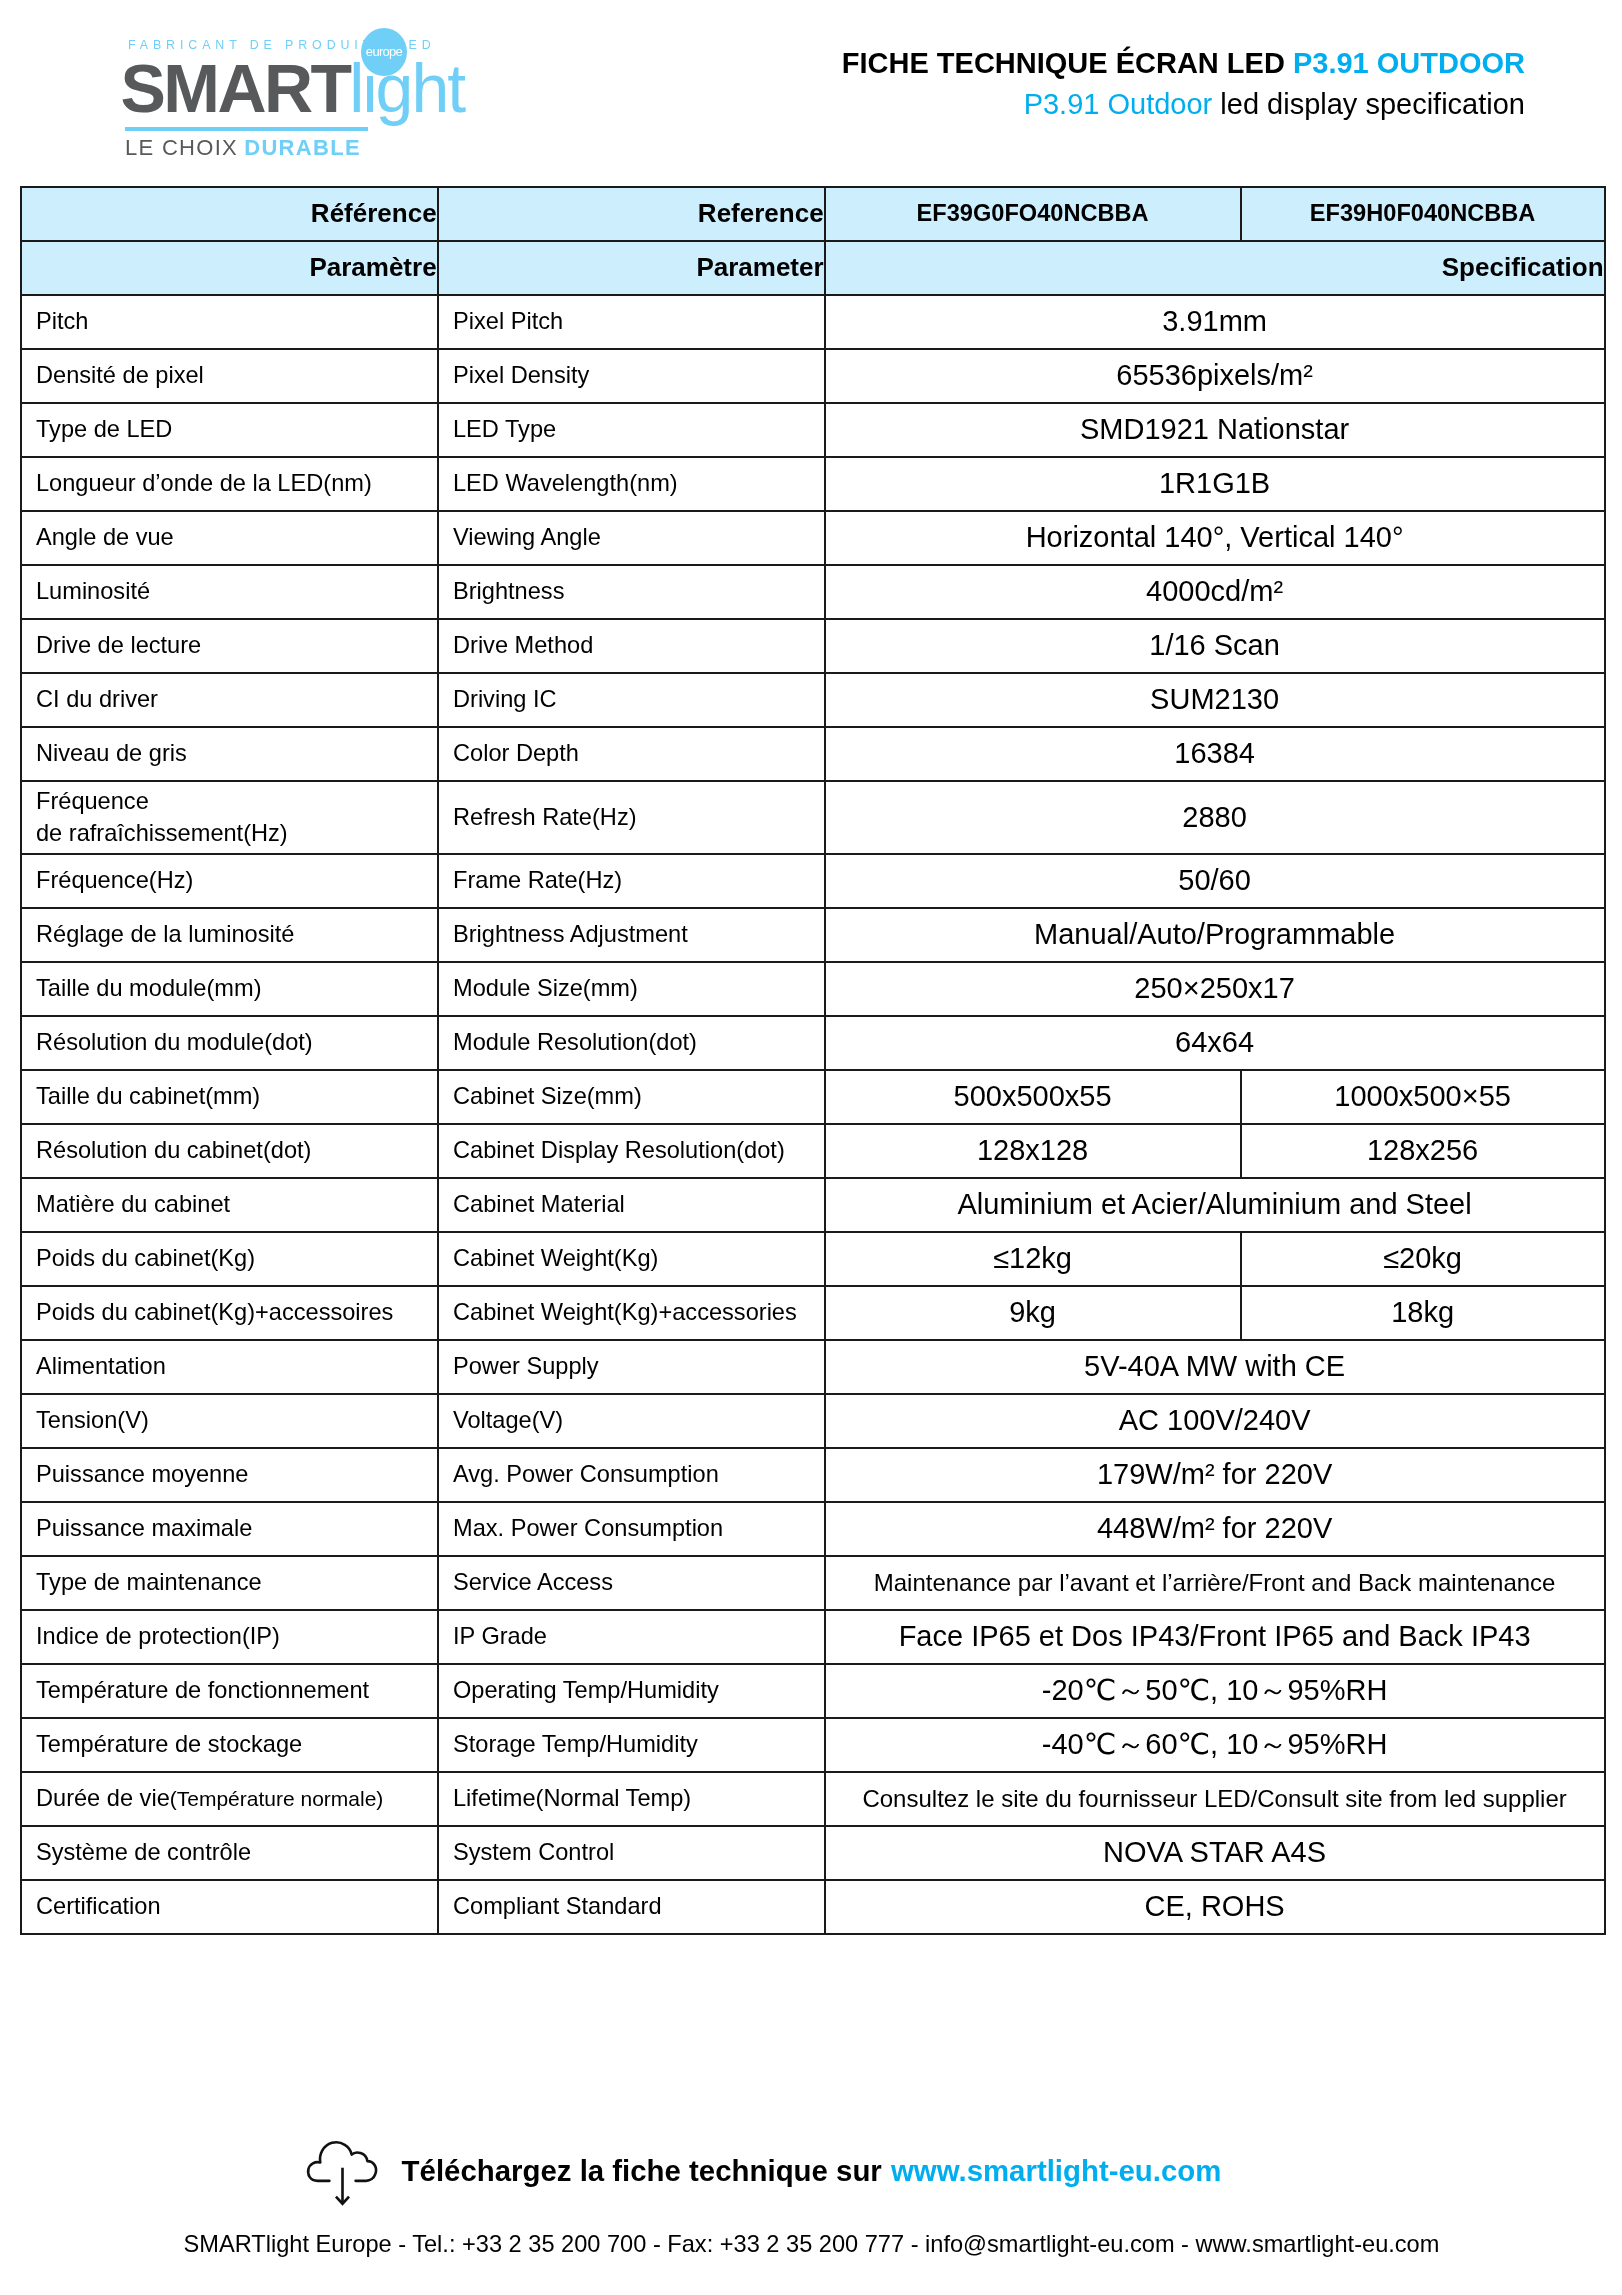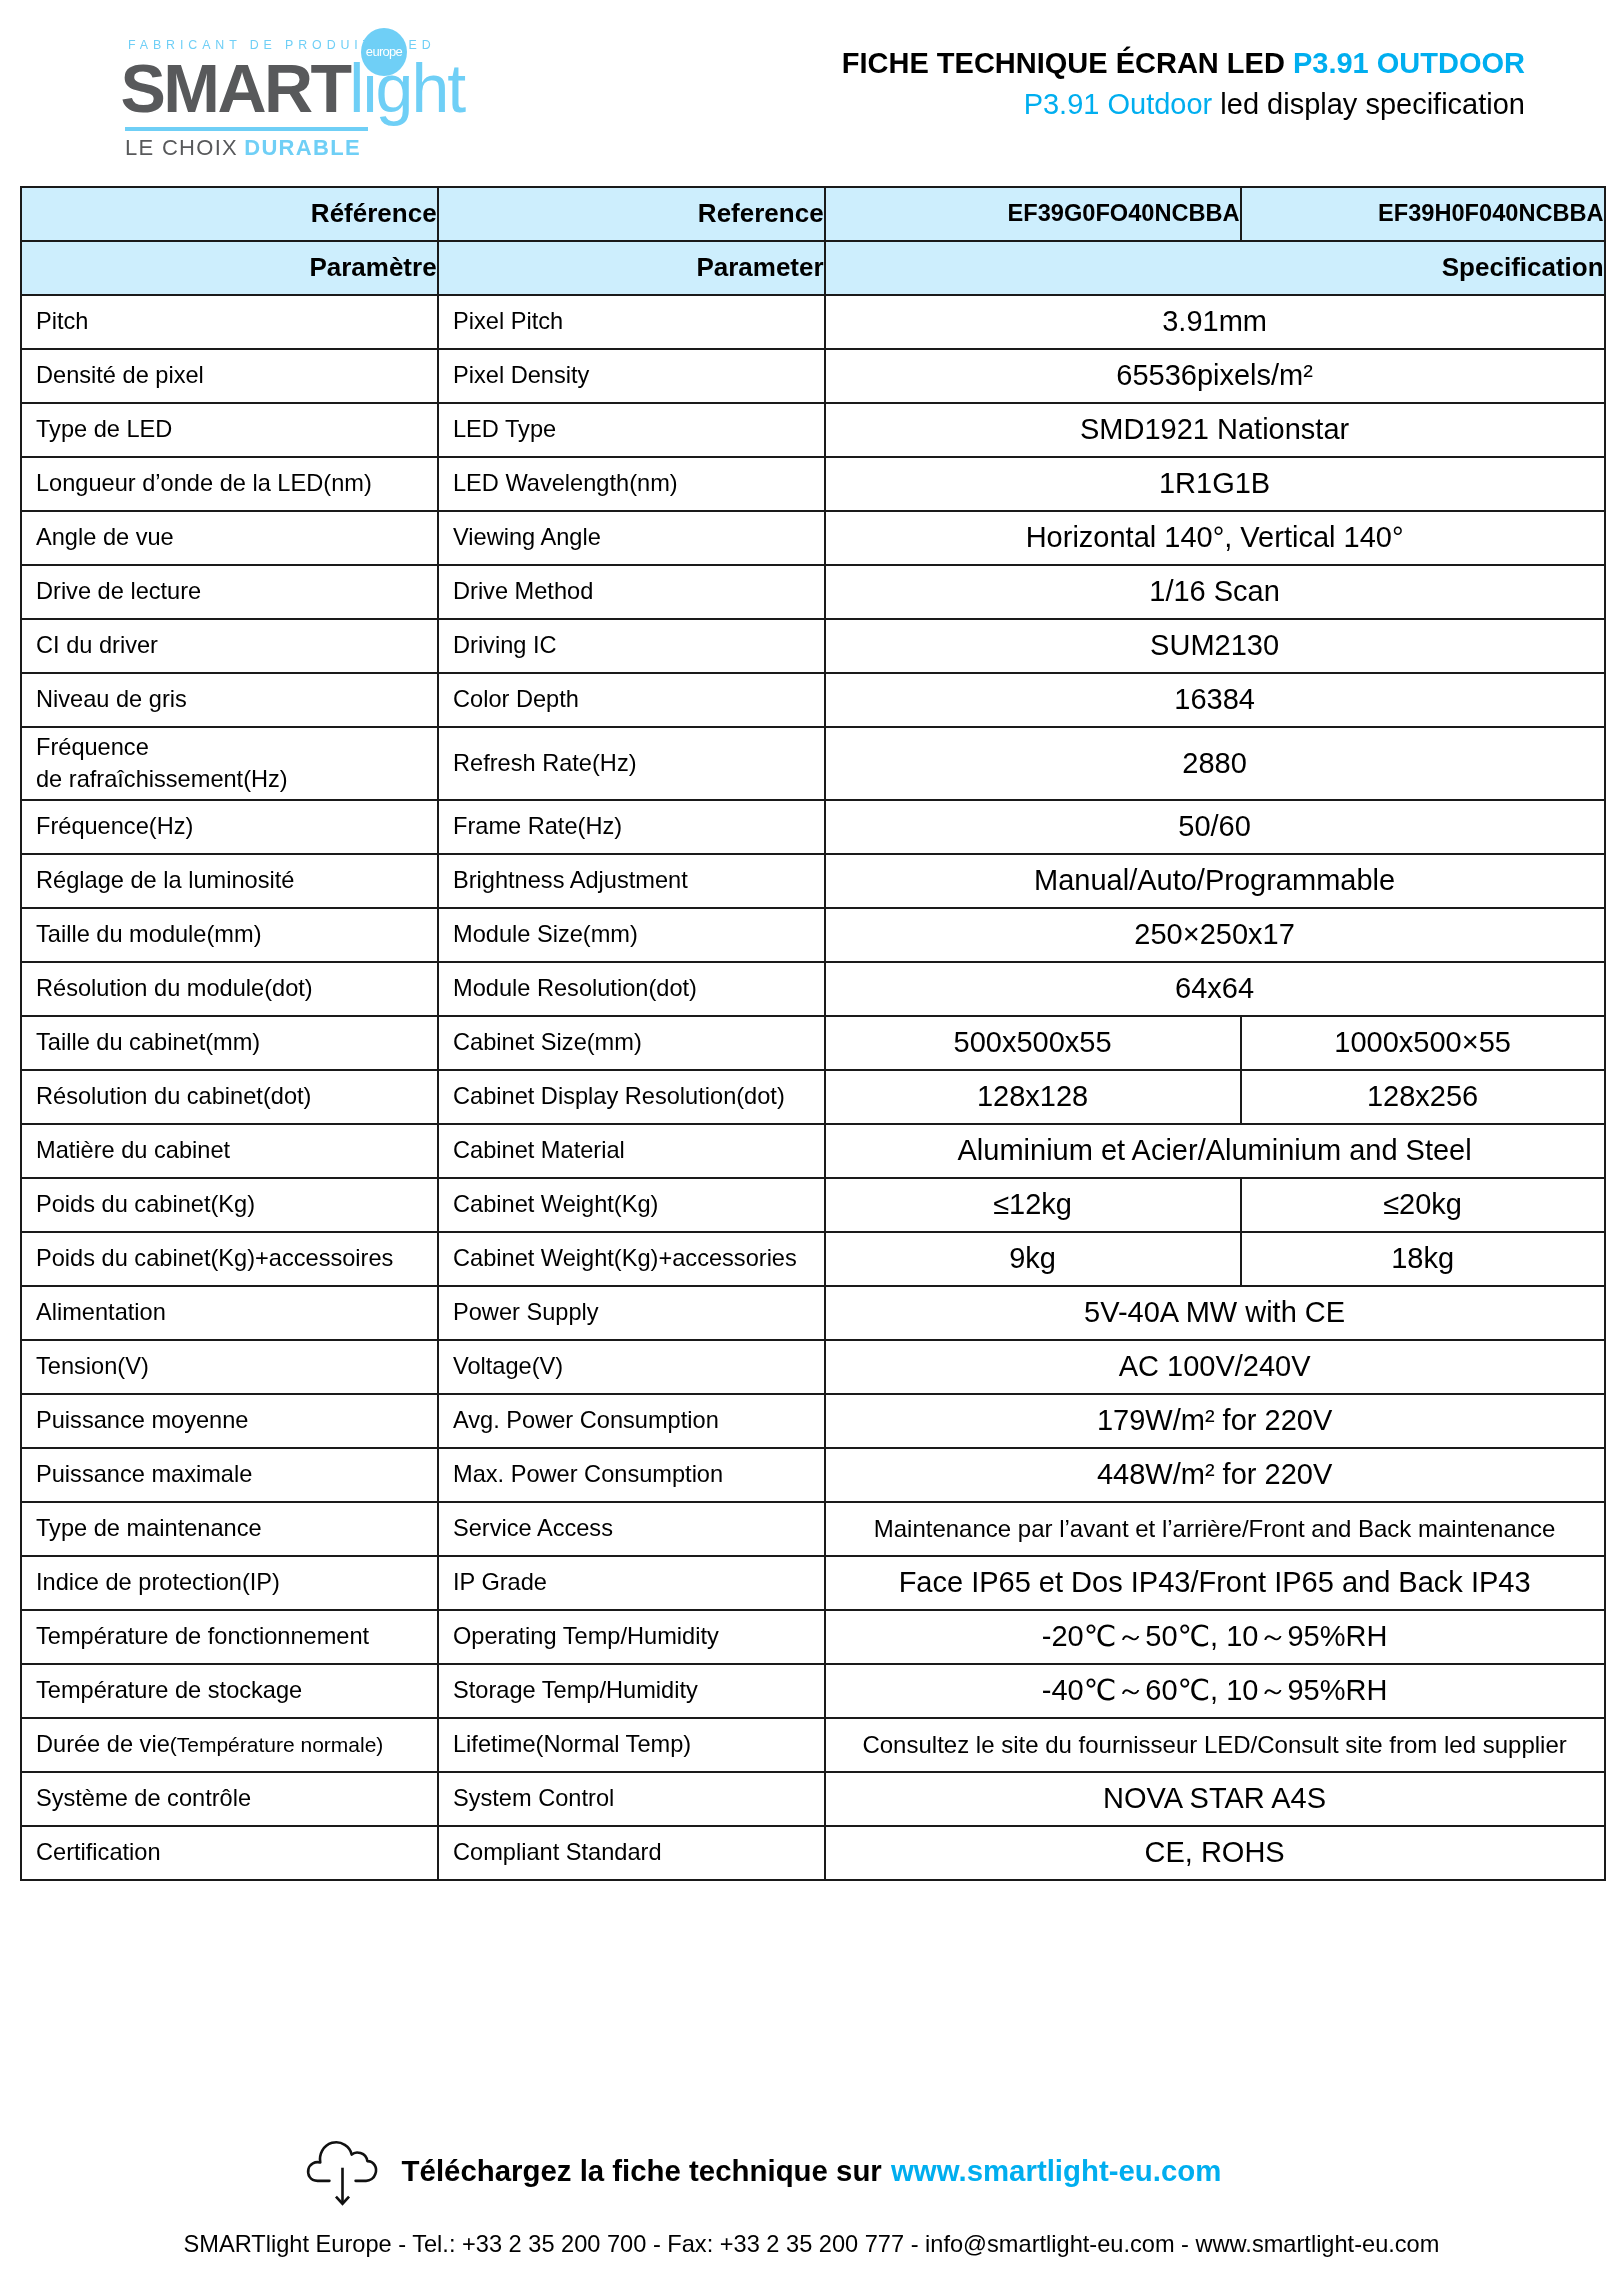--- a/index.html
+++ b/index.html
@@ -28,21 +28,21 @@
   .accent { color:#00aeef; }
 
   
   table.spec { position:absolute; left:19.6px; top:186px; width:1584px; border-collapse:collapse;
                table-layout:fixed; }
   table.spec td { border:2px solid #1a1a1a; padding:0 0 0 14.4px; height:52px; font-size:23.6px;
                   line-height:1.35; vertical-align:middle; }
   table.spec td.val { text-align:center; padding:0; font-size:29px; }
   table.spec td.val.small { font-size:24px; }
   table.spec tr.hd td { background:#cdeefd; font-weight:bold; font-size:26px;text-align:right; }
-  table.spec tr.hd td.ref { padding:0; font-size:23.6px; }
+  table.spec tr.hd td.ref { text-align:center; padding:0; font-size:23.6px; }
   table.spec tr.hd td.spec-h { text-align:right; padding:0; font-size:26px; }
   table.spec tr.tall td { height:71px; }
   .sm { font-size:21px; }
 
   
   .download { position:absolute; left:303px; top:2135px; display:flex; align-items:center; white-space:nowrap; }
   .download svg { width:79px; height:72px; margin-right:19.6px; }
   .download .dl-text { font-size:29.4px; font-weight:bold; }
   .download .dl-link { color:#00aeef; font-weight:bold; font-size:29.4px; margin-left:9.2px; }
   .contact { position:absolute; left:0; width:1623px; top:2231px; text-align:center; font-size:23.6px;
@@ -113,20 +113,25 @@
         <td><span>Longueur d’onde de la LED(nm)</span></td>
         <td>LED Wavelength(nm)</td>
         <td class="val" colspan="2">1R1G1B</td>
       </tr>
       <tr>
         <td><span>Angle de vue</span></td>
         <td>Viewing Angle</td>
         <td class="val" colspan="2">Horizontal 140°, Vertical 140°</td>
       </tr>
       <tr>
+        <td><span>Luminosité</span></td>
+        <td>Brightness</td>
+        <td class="val" colspan="2">4000cd/m²</td>
+      </tr>
+      <tr>
         <td><span>Drive de lecture</span></td>
         <td>Drive Method</td>
         <td class="val" colspan="2">1/16 Scan</td>
       </tr>
       <tr>
         <td><span>CI du driver</span></td>
         <td>Driving IC</td>
         <td class="val" colspan="2">SUM2130</td>
       </tr>
       <tr>

